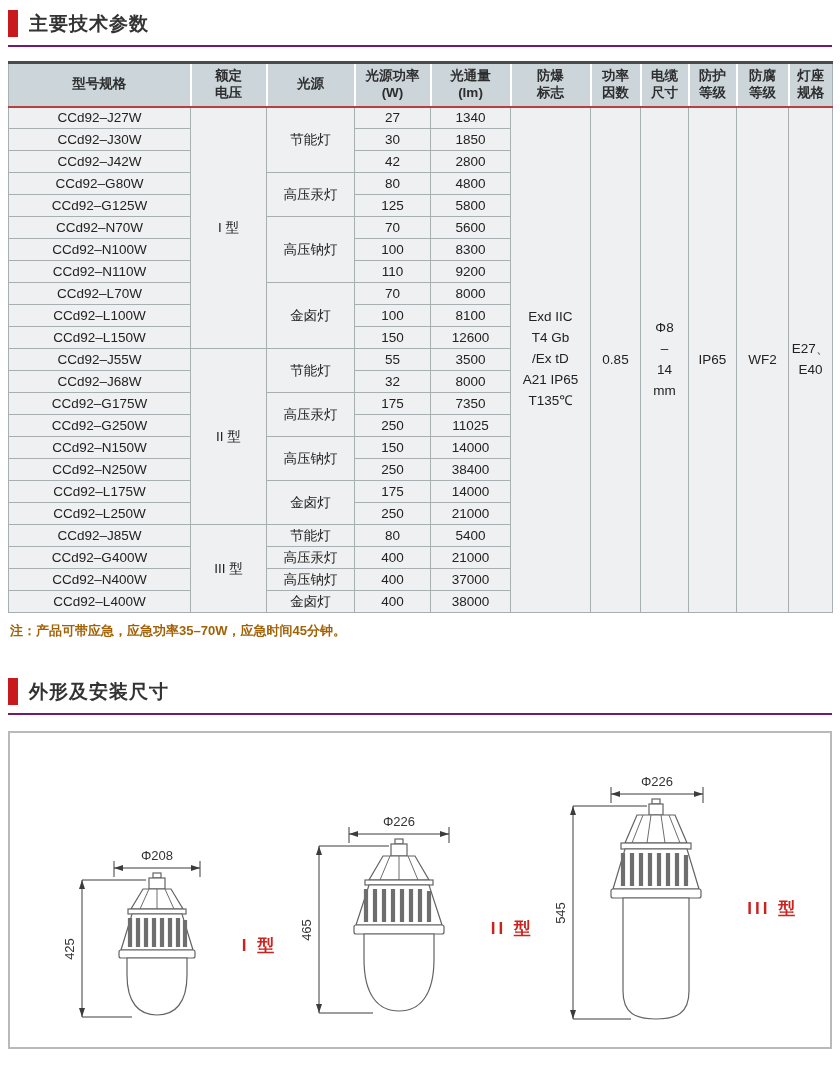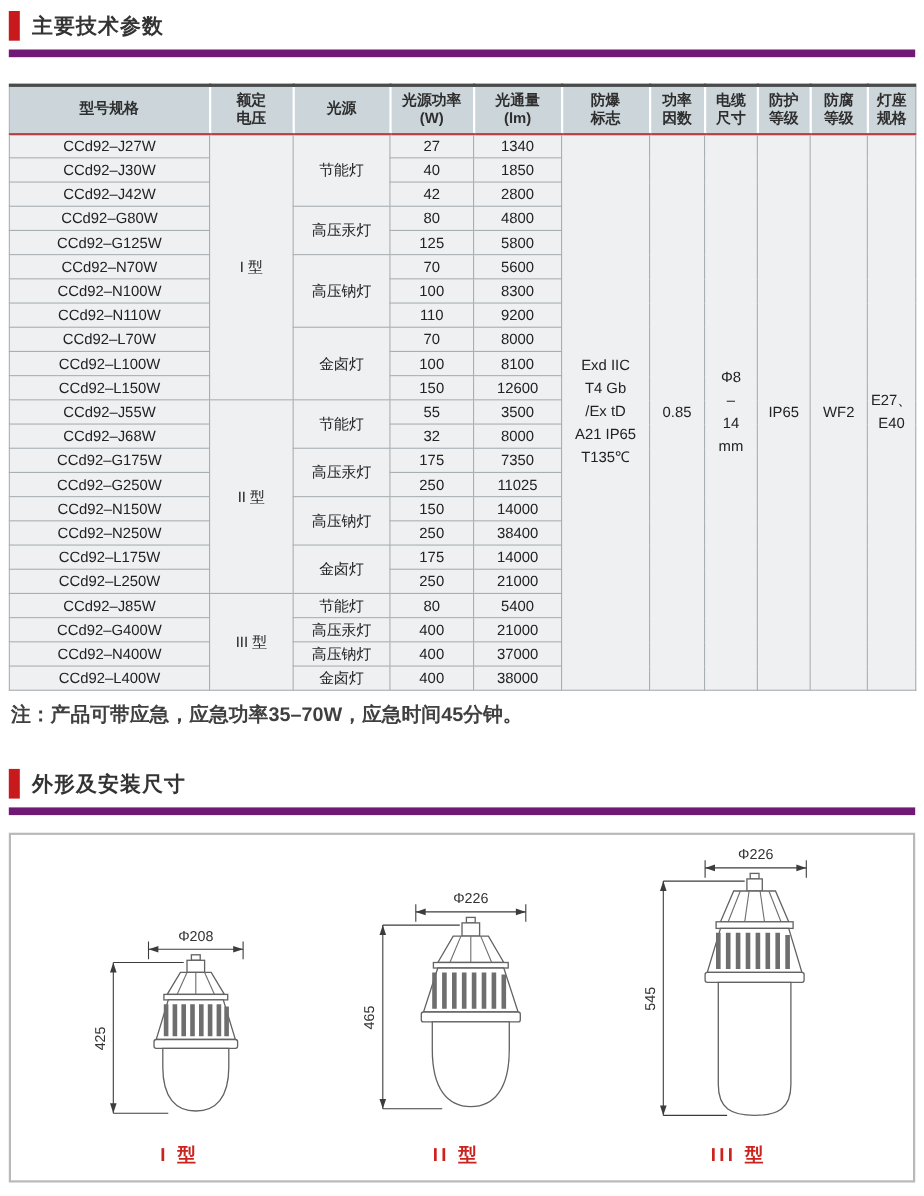--- a/index.html
+++ b/index.html
@@ -6,28 +6,28 @@
   html,body { background:#ffffff; }
   body {
     width: 840px; height: 1087px;
     font-family: "Liberation Sans", sans-serif;
     color: #2b2b2b;
     padding: 10px 8px 8px 8px;
     overflow: hidden;
   }
   .section-title {
     display: flex; align-items: center; gap: 11px;
-    border-bottom: 7px solid #701a75;
+    border-bottom: 2px solid #701a75;
     padding-bottom: 8px;
   }
   .red-block { width: 10px; height: 27px; background: #c8191d; flex: 0 0 auto; }
   .section-title h2 { font-size: 19px; font-weight: bold; color: #333; letter-spacing: 1px; }
 
   table.spec {
-    margin-top: 24px;
+    margin-top: 14px;
     width: 824px;
     border-collapse: collapse;
     table-layout: fixed;
     border-top: 3px solid #4a4a4a;
     border-left: 1px solid #aab1b4;
     border-right: 1px solid #aab1b4;
     border-bottom: 1px solid #aab1b4;
   }
   table.spec thead th {
     background: #ccd6da;
@@ -43,31 +43,31 @@
     background: #eef0f1;
     border: 1px solid #a8afb2;
     height: 22px;
     text-align: center; vertical-align: middle;
     font-size: 13.5px; color: #222;
     padding: 0 2px;
   }
   .preline { white-space: pre-line; line-height: 1.55; }
   .note {
     margin: 9px 0 0 2px;
-    color: #404040; font-weight: bold; font-size: 18px;
+    color: #a16207; font-weight: bold; font-size: 13px;
   }
   .section2 { margin-top: 38px; }
   .diagram-box {
     margin-top: 16px;
     width: 824px; height: 318px;
     border: 2px solid #b9b9b9;
     display: flex; justify-content: space-around; align-items: flex-end;
     padding: 10px 30px 12px 30px;
   }
-  .diagram { display: flex; flex-direction: column; align-items: center; }
+  .diagram { display: flex; align-items: center; }
   .type-label { color: #cb231e; font-weight: bold; font-size: 17px; margin-top: 8px; letter-spacing: 3px; }
   svg .lamp { stroke: #636363; stroke-width: 1.2; fill: #ffffff; }
   svg .rib { stroke: #6e6e6e; stroke-width: 4.2; fill: none; }
   svg .slat { stroke: #6e6e6e; stroke-width: 1; fill: none; }
   svg .dim { stroke: #3c3c3c; stroke-width: 1; fill: none; }
   svg .arrow { fill: #3c3c3c; stroke: none; }
   svg text.dimtext { font-family: "Liberation Sans", sans-serif; font-size: 13px; fill: #333; text-anchor: middle; }
 </style>
 </head>
 <body>
@@ -132,21 +132,21 @@
 –
 14
 mm</td>
       <td rowspan="23">IP65</td>
       <td rowspan="23">WF2</td>
       <td rowspan="23" class="preline">E27、
 E40</td>
     </tr>
     <tr>
       <td>CCd92–J30W</td>
-      <td>40</td>
+      <td>30</td>
       <td>1850</td>
     </tr>
     <tr>
       <td>CCd92–J42W</td>
       <td>42</td>
       <td>2800</td>
     </tr>
     <tr>
       <td>CCd92–G80W</td>
       <td rowspan="2">高压汞灯</td>

